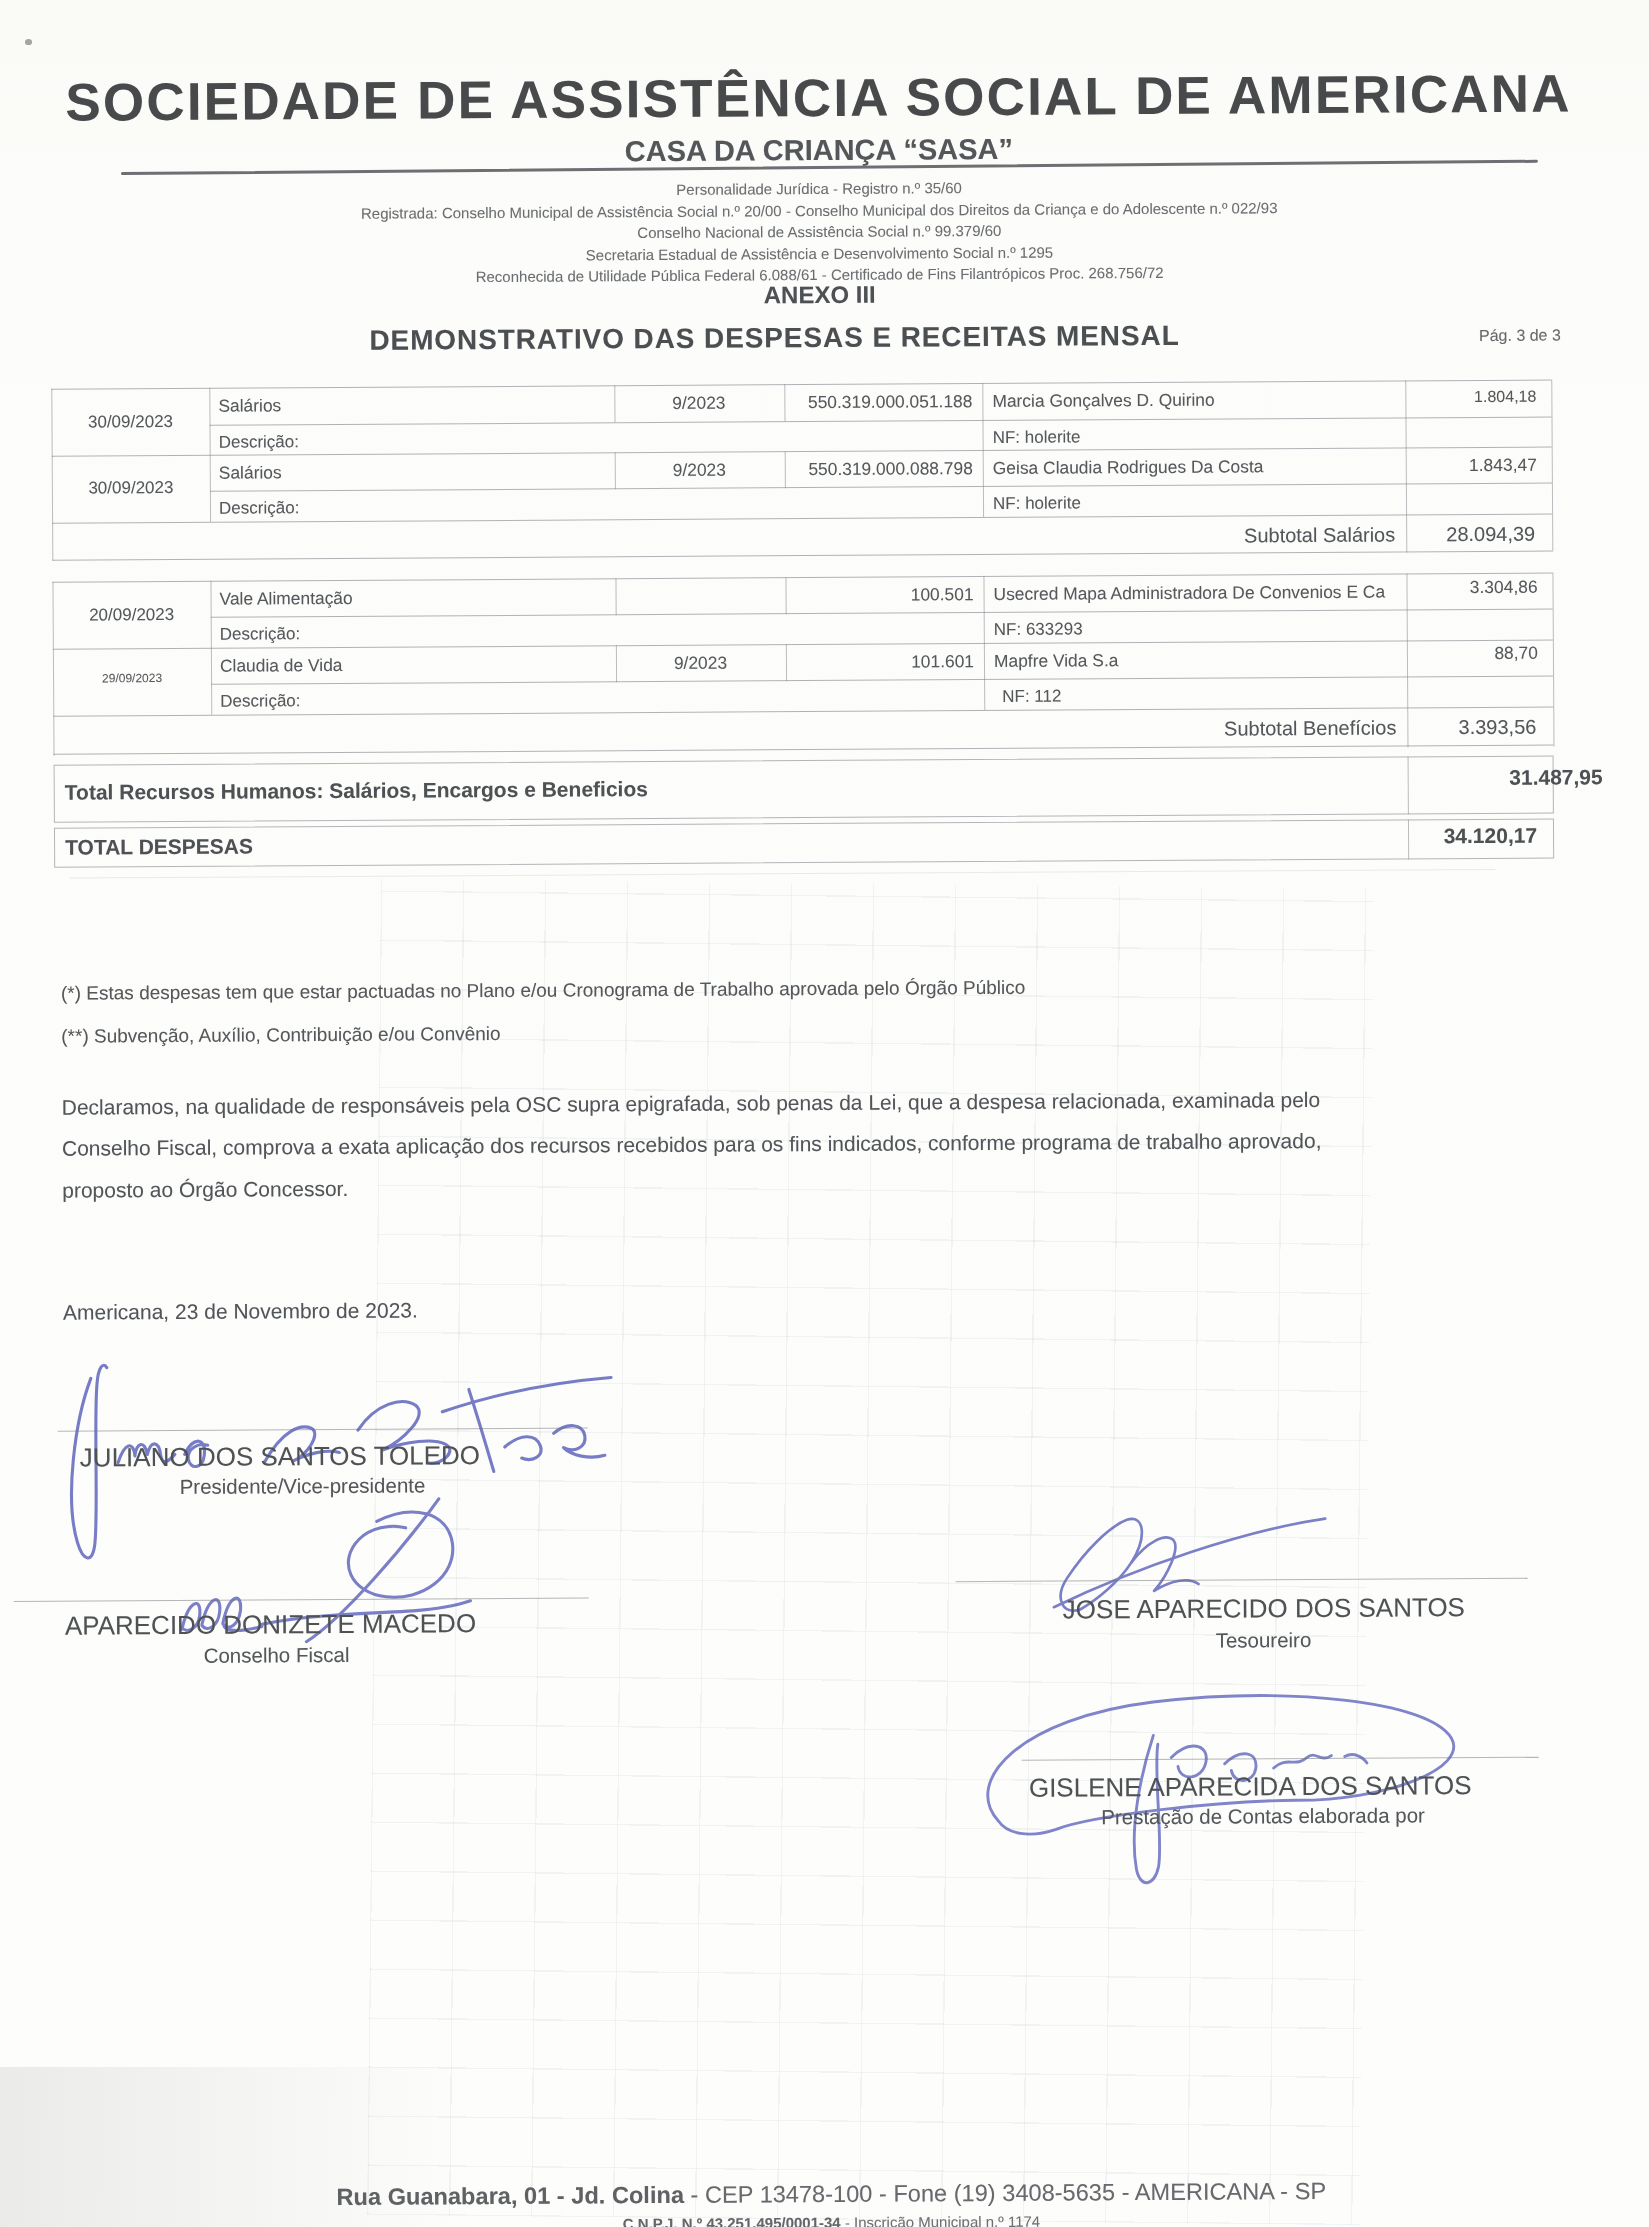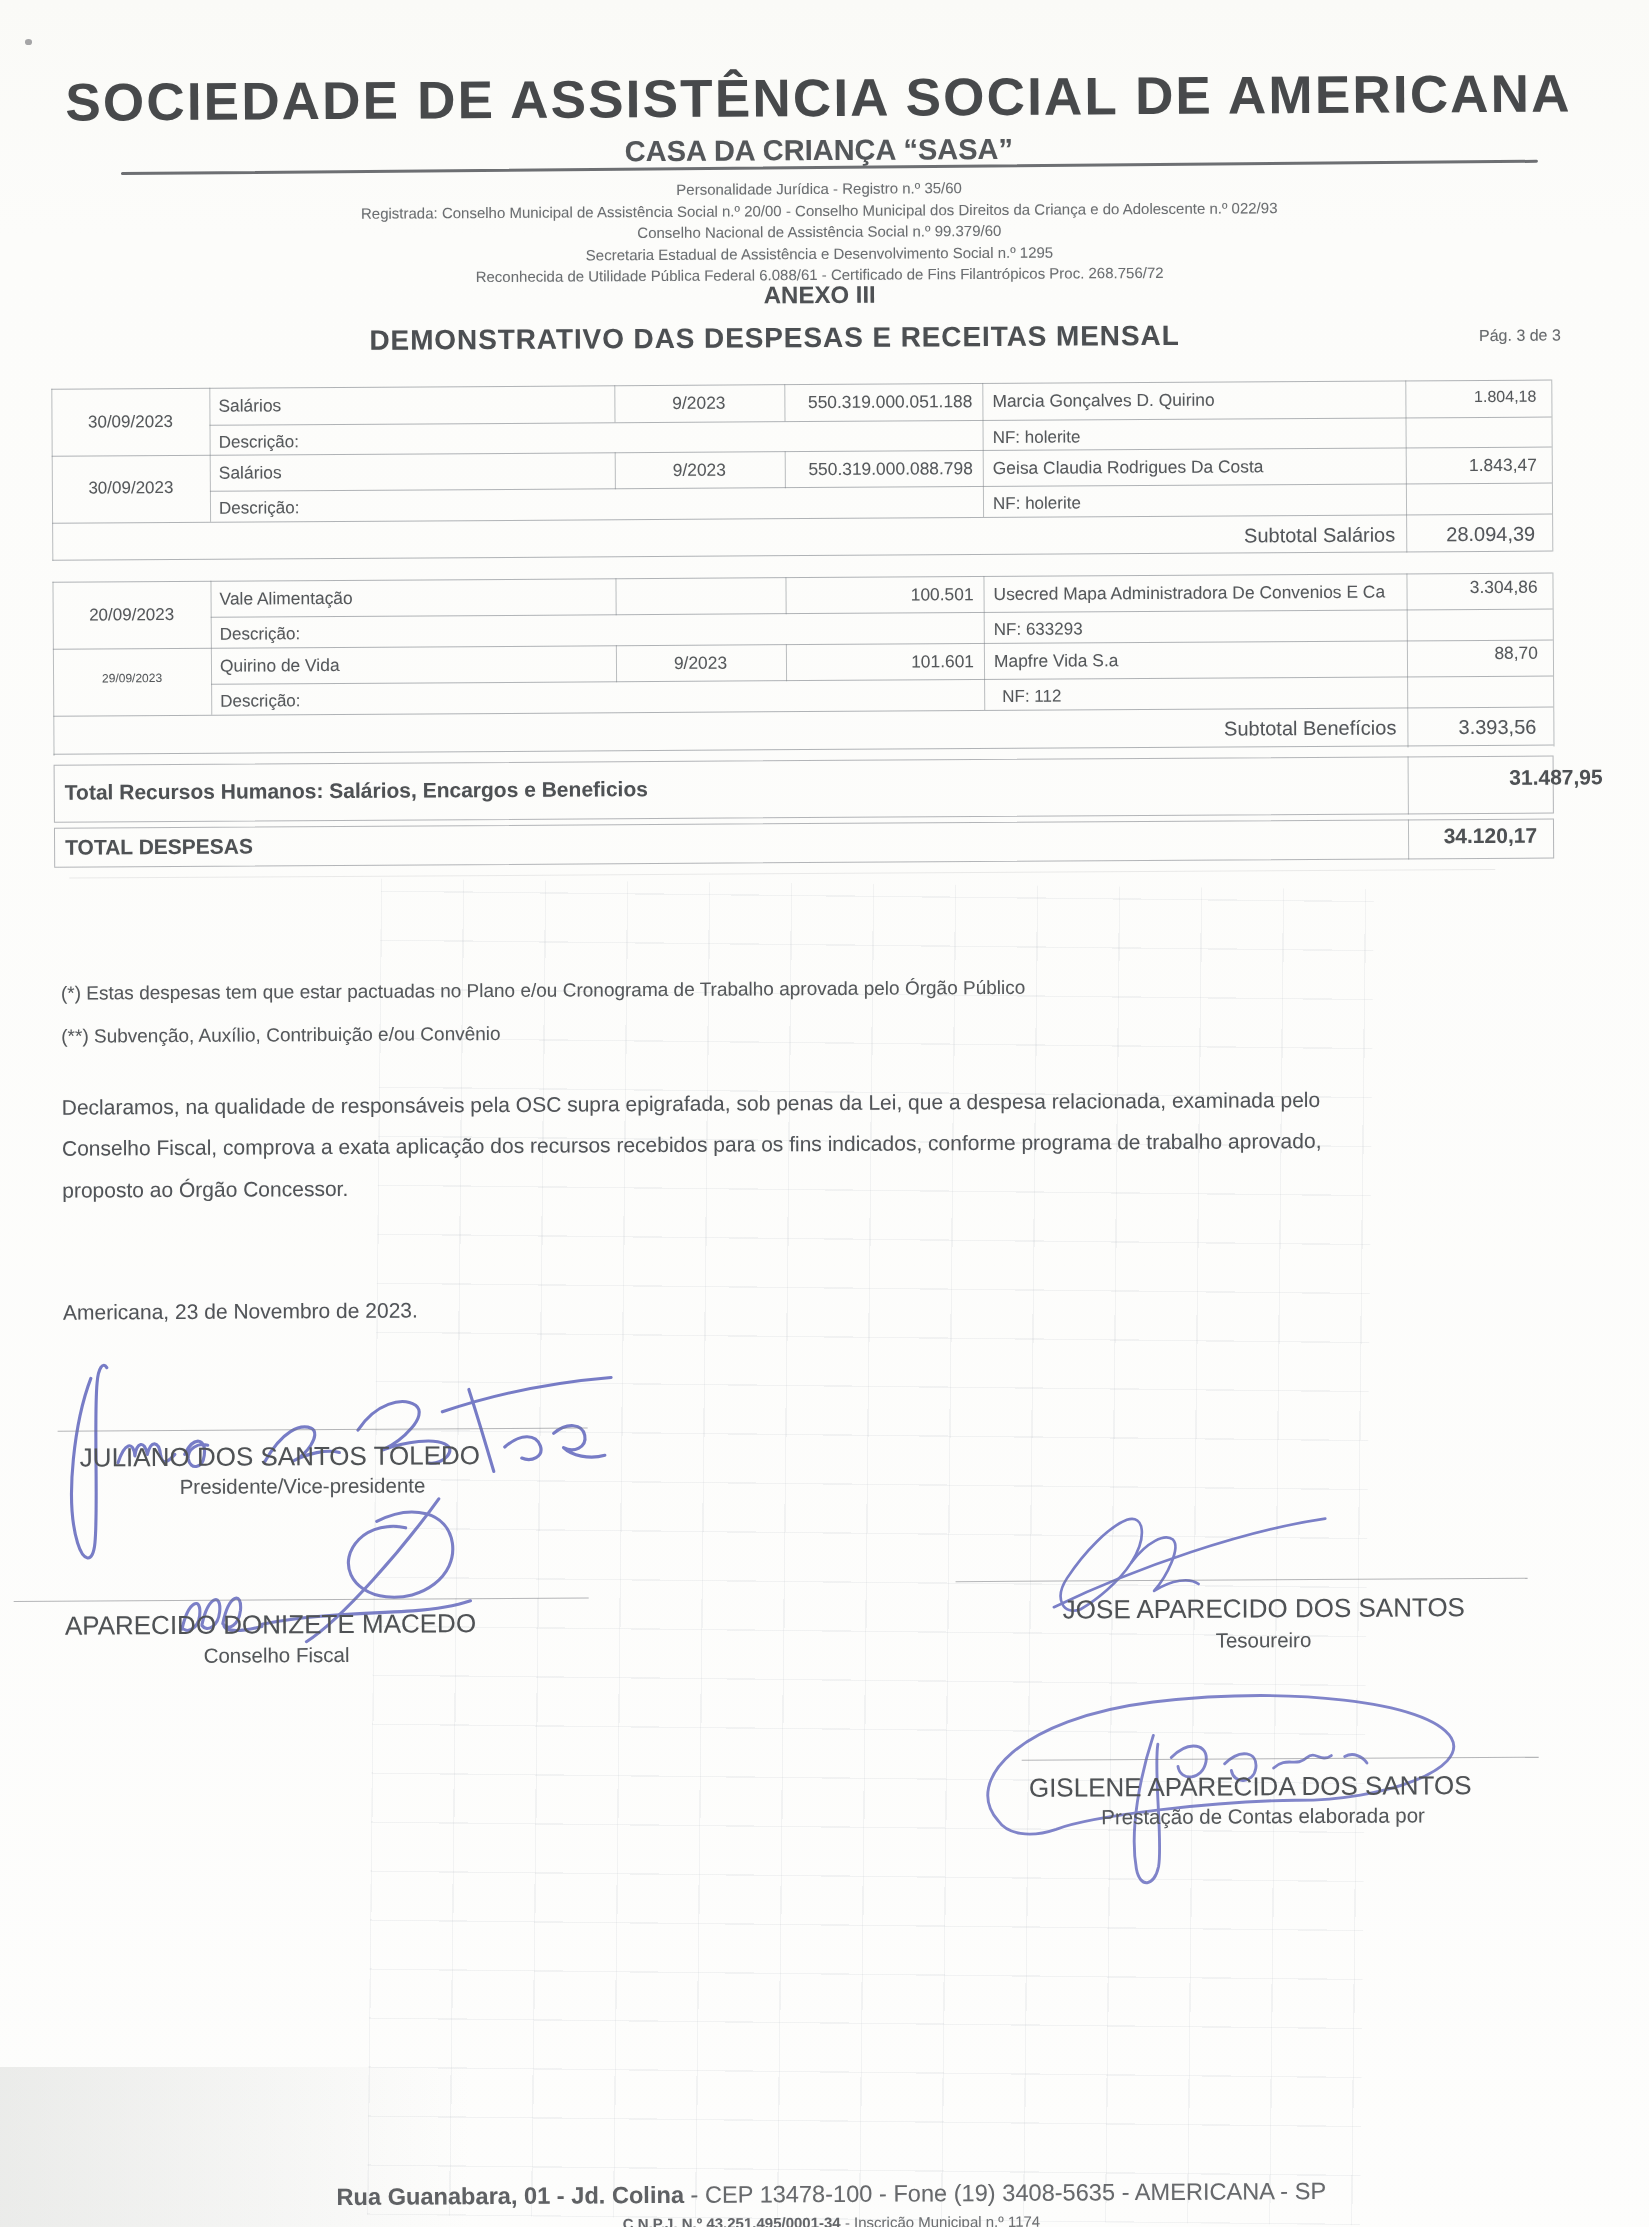--- a/index.html
+++ b/index.html
@@ -112,21 +112,21 @@
     <div class="t ctr" style="top:601px;left:58px;width:154px;font-size:17px;">20/09/2023</div>
     <div class="t" style="top:585px;left:223px;font-size:17.4px;">Vale Alimentação</div>
     <div class="t ctr" style="top:585px;left:619px;width:169px;font-size:17.4px;"></div>
     <div class="t rt" style="top:585px;left:797px;width:180px;font-size:17.4px;">100.501</div>
     <div class="t" style="top:585px;left:997px;font-size:17.4px;">Usecred Mapa Administradora De Convenios E Ca</div>
     <div class="t rt" style="top:581px;left:1412px;width:129px;font-size:17.4px;">3.304,86</div>
     <div class="t" style="top:621px;left:223px;font-size:17px;">Descrição:</div>
     <div class="t" style="top:621px;left:997px;font-size:17px;">NF: 633293</div>
 
     <div class="t ctr" style="top:667px;left:58px;width:154px;font-size:12px;">29/09/2023</div>
-    <div class="t" style="top:652px;left:223px;font-size:17.4px;">Quirino de Vida</div>
+    <div class="t" style="top:652px;left:223px;font-size:17.4px;">Claudia de Vida</div>
     <div class="t ctr" style="top:652px;left:619px;width:169px;font-size:17.4px;">9/2023</div>
     <div class="t rt" style="top:652px;left:797px;width:180px;font-size:17.4px;">101.601</div>
     <div class="t" style="top:652px;left:997px;font-size:17.4px;">Mapfre Vida S.a</div>
     <div class="t rt" style="top:647px;left:1412px;width:129px;font-size:17.4px;">88,70</div>
     <div class="t" style="top:688px;left:223px;font-size:17px;">Descrição:</div>
     <div class="t" style="top:688px;left:997px;font-size:17px;margin-left:8px;">NF: 112</div>
 
     <div class="t rt" style="top:720px;left:1069px;width:330px;font-size:20px;color:#53565a;">Subtotal Benefícios</div>
     <div class="t rt" style="top:720px;left:1412px;width:127px;font-size:20px;color:#53565a;">3.393,56</div>
 

